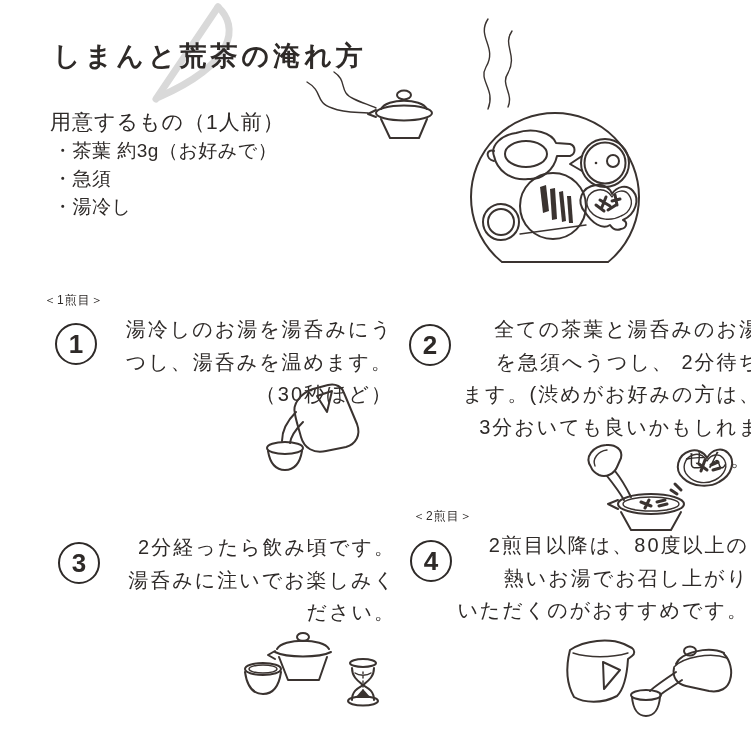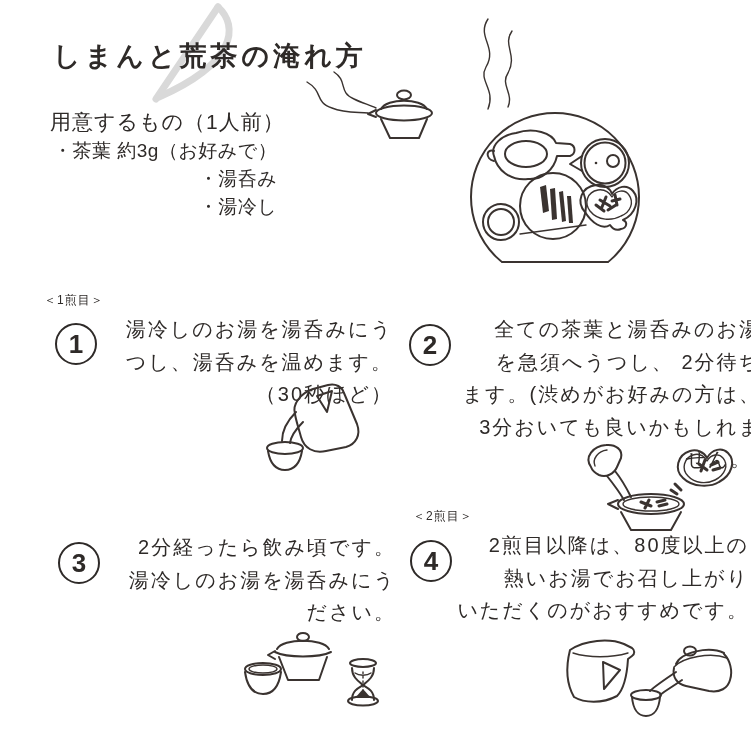--- a/index.html
+++ b/index.html
@@ -8,21 +8,21 @@
     font-family:"Liberation Sans","DejaVu Sans",sans-serif;
     color:#2e2a28; overflow:hidden;margin-left:13px;
   }
   .abs { position:absolute; }
   .title {
     left:40px; top:38px; font-size:27px; font-weight:bold; letter-spacing:4px;
   }
   .prep-heading { left:37px; top:108px; font-size:21px; letter-spacing:1px; }
   .prep-list { left:40px; top:137px; margin:0; padding:0; list-style:none;
     font-size:19px; letter-spacing:0.5px; }
-  .prep-list li { line-height:28px;text-align:right; }
+  .prep-list li { line-height:28px; }
   .prep-note { left:57px; top:246px; font-size:16.5px; letter-spacing:0.5px; }
   .section-heading { font-size:12px; letter-spacing:1px; }
   .sec1 { left:31px; top:292px; }
   .sec2 { left:400px; top:508px; }
   .step-circle {
     width:42px; height:42px; border:2.5px solid #2e2a28; border-radius:50%;
     display:flex; align-items:center; justify-content:center;
     font-size:26px; font-weight:bold; box-sizing:border-box; background:#fff;
   }
   .c1 { left:42px;  top:323px; }
@@ -67,21 +67,21 @@
     <ellipse cx="100" cy="47" rx="28" ry="7.5"></ellipse>
     <path d="M77,43 C83,32 117,32 123,43"></path>
     <ellipse cx="100" cy="29" rx="7" ry="4.5"></ellipse>
     <path d="M72,44 L64,48 L72,51"></path>
     <path d="M77,53 L86,72 L115,72 L123,53"></path>
   </svg>
 
   <div class="abs prep-heading">用意するもの（1人前）</div>
   <ul class="abs prep-list">
     <li>・茶葉 約3g（お好みで）</li>
-    <li>・湯呑み</li>
+    <li>・急須</li>
     <li>・湯冷し</li>
   </ul>
 
   <svg class="abs ln" style="left:437px;top:15px" width="215" height="255" viewBox="0 0 215 255">
     <path class="thin" d="M38,4 C26,22 48,32 36,52 C28,66 46,74 38,94"></path>
     <path class="thin" d="M62,16 C52,30 68,40 58,58 C50,70 64,78 58,92"></path>
     <circle cx="105" cy="182" r="84"></circle>
     <rect class="mask" x="18" y="247.5" width="174" height="10"></rect>
     <path d="M52,247 L158,247"></path>
 
@@ -149,21 +149,21 @@
     <path class="thick" d="M70,62 L80,66 M78,60 L74,68 M86,62 L94,60 M88,66 L96,64"></path>
     <path d="M112,38 C103,30 106,15 119,11 C126,9 133,12 136,18 C141,9 151,7 157,13 C165,21 161,35 148,42 C140,47 122,48 112,38 Z"></path>
     <path class="thin" d="M117,36 C110,29 113,18 122,15 C128,13 133,16 136,21 C140,14 148,13 152,18 C158,25 154,35 144,40 C136,44 124,44 117,36 Z"></path>
     <path class="thick" d="M128,24 L136,30 M134,20 L130,31 M140,25 L147,22 M142,30 L149,28 M104,44 L110,50 M100,50 L106,54"></path>
   </svg>
 
   <div class="abs step-circle c3">
     <span>3</span>
   </div>
   <div class="abs step-text t3">2分経ったら飲み頃です。
-湯冷しのお湯を湯呑みにう
+湯呑みに注いでお楽しみく
 ださい。</div>
 
   <svg class="abs ln" style="left:210px;top:618px" width="180" height="95" viewBox="0 0 180 95">
     <ellipse cx="40" cy="51" rx="18" ry="6"></ellipse>
     <ellipse class="thin" cx="40" cy="51" rx="14" ry="4"></ellipse>
     <path d="M22,54 C24,68 30,76 40,76 C50,76 56,68 58,54"></path>
     <ellipse cx="80" cy="19" rx="6" ry="4"></ellipse>
     <path d="M54,31 C60,20 100,20 106,31"></path>
     <path d="M52,34 C64,40 96,40 108,34"></path>
     <path d="M52,33 L45,37 L52,41"></path>

